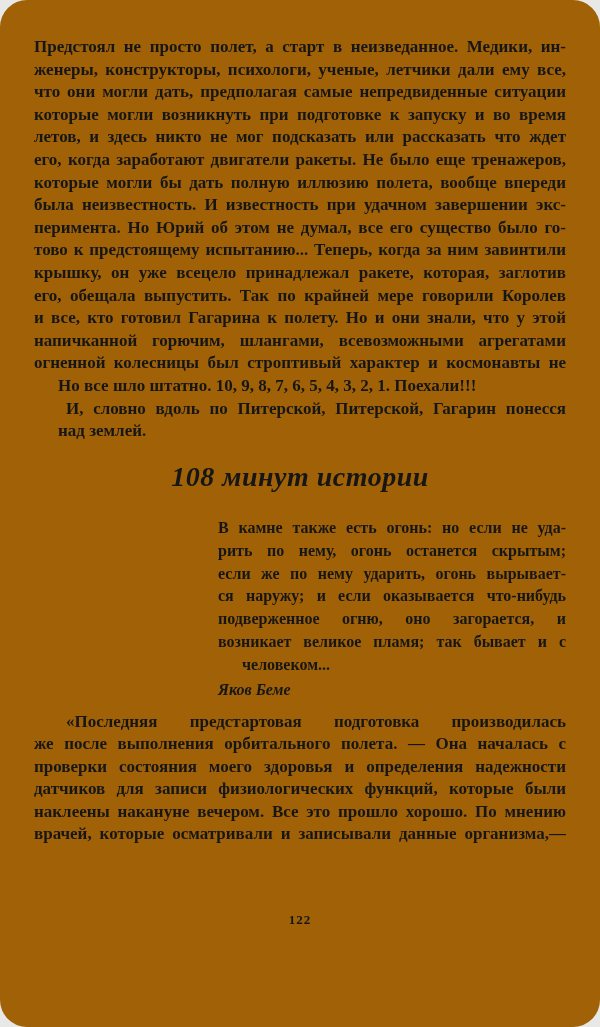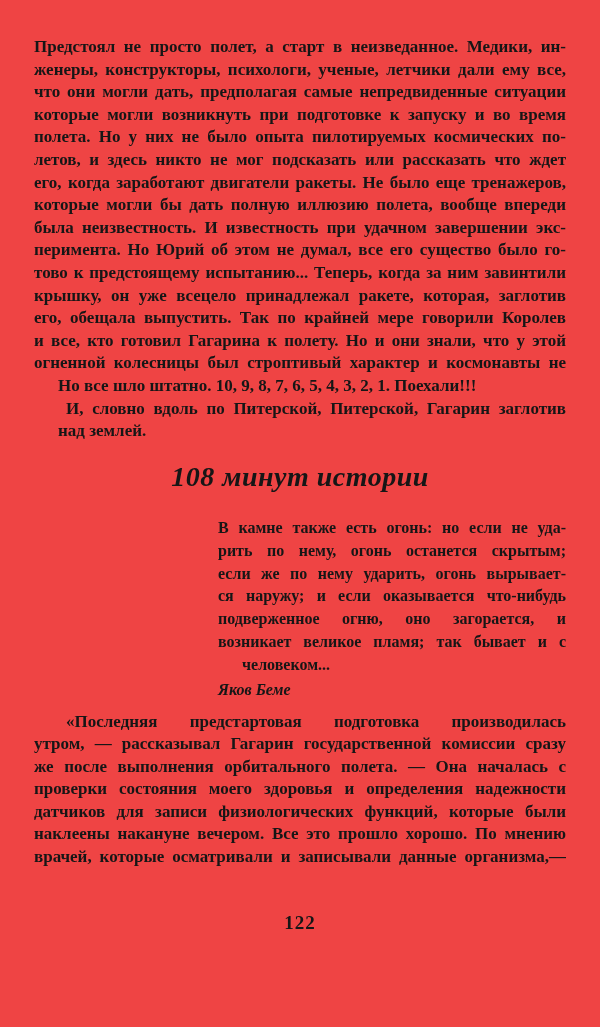--- a/index.html
+++ b/index.html
@@ -5,25 +5,26 @@
   html, body {
     margin: 0;
     padding: 0;
     background: #e8e8e6;
   }
   .page {
     position: relative;
     width: 600px;
     height: 1027px;
     margin: 0 auto;
-    background: #ef4444;
+    background: #a16207;
     color: #161616;
     font-family: "Liberation Serif", serif;
     font-weight: 700;
     overflow: hidden;
+    border-radius: 27px;
   }
   .content {
     position: absolute;
     left: 34px;
     top: 36px;
     width: 532px;
   }
   .para { margin: 0; padding: 0; }
   .line {
     font-size: 17px;
@@ -61,72 +62,71 @@
     margin-top: 1px;
     font-style: italic;
   }
   .para3 { margin-top: 10px; }
   .page-number {
     position: absolute;
     left: 0;
     top: 912px;
     width: 100%;
     text-align: center;
-    font-size: 19px;
+    font-size: 13px;
     letter-spacing: 1px;
   }
 </style>
 </head>
 <body>
 
 <div class="page">
   <div class="content">
 
     <div class="para">
         <div class="line">Предстоял не просто полет, а старт в неизведанное. Медики, ин-</div>
         <div class="line">женеры, конструкторы, психологи, ученые, летчики дали ему все,</div>
         <div class="line">что они могли дать, предполагая самые непредвиденные ситуации</div>
         <div class="line">которые могли возникнуть при подготовке к запуску и во время</div>
-        <div class="line">полета. Но у них не было опыта пилотируемых космических по-</div>
         <div class="line">летов, и здесь никто не мог подсказать или рассказать что ждет</div>
         <div class="line">его, когда заработают двигатели ракеты. Не было еще тренажеров,</div>
         <div class="line">которые могли бы дать полную иллюзию полета, вообще впереди</div>
         <div class="line">была неизвестность. И известность при удачном завершении экс-</div>
         <div class="line">перимента. Но Юрий об этом не думал, все его существо было го-</div>
         <div class="line">тово к предстоящему испытанию... Теперь, когда за ним завинтили</div>
         <div class="line">крышку, он уже всецело принадлежал ракете, которая, заглотив</div>
         <div class="line">его, обещала выпустить. Так по крайней мере говорили Королев</div>
         <div class="line">и все, кто готовил Гагарина к полету. Но и они знали, что у этой</div>
+        <div class="line">напичканной горючим, шлангами, всевозможными агрегатами</div>
         <div class="line">огненной колесницы был строптивый характер и космонавты не</div>
         <div class="line no-just">Но все шло штатно. 10, 9, 8, 7, 6, 5, 4, 3, 2, 1. Поехали!!!</div>
       </div>
 
     <div class="para">
-        <div class="line indent">И, словно вдоль по Питерской, Питерской, Гагарин заглотив</div>
+        <div class="line indent">И, словно вдоль по Питерской, Питерской, Гагарин понесся</div>
         <div class="line no-just">над землей.</div>
       </div>
 
     <h2 class="heading">108 минут истории</h2>
 
     <div class="epigraph">
       <div class="para">
           <div class="line">В камне также есть огонь: но если не уда-</div>
           <div class="line">рить по нему, огонь останется скрытым;</div>
           <div class="line">если же по нему ударить, огонь вырывает-</div>
           <div class="line">ся наружу; и если оказывается что-нибудь</div>
           <div class="line">подверженное огню, оно загорается, и</div>
           <div class="line">возникает великое пламя; так бывает и с</div>
           <div class="line no-just">человеком...</div>
         </div>
       <div class="epigraph-author">Яков Беме</div>
     </div>
 
     <div class="para para3">
         <div class="line indent">«Последняя предстартовая подготовка производилась</div>
-        <div class="line">утром, — рассказывал Гагарин государственной комиссии сразу</div>
         <div class="line">же после выполнения орбитального полета. — Она началась с</div>
         <div class="line">проверки состояния моего здоровья и определения надежности</div>
         <div class="line">датчиков для записи физиологических функций, которые были</div>
         <div class="line">наклеены накануне вечером. Все это прошло хорошо. По мнению</div>
         <div class="line">врачей, которые осматривали и записывали данные организма,—</div>
       </div>
 
   </div>
 
   <div class="page-number">122</div>

